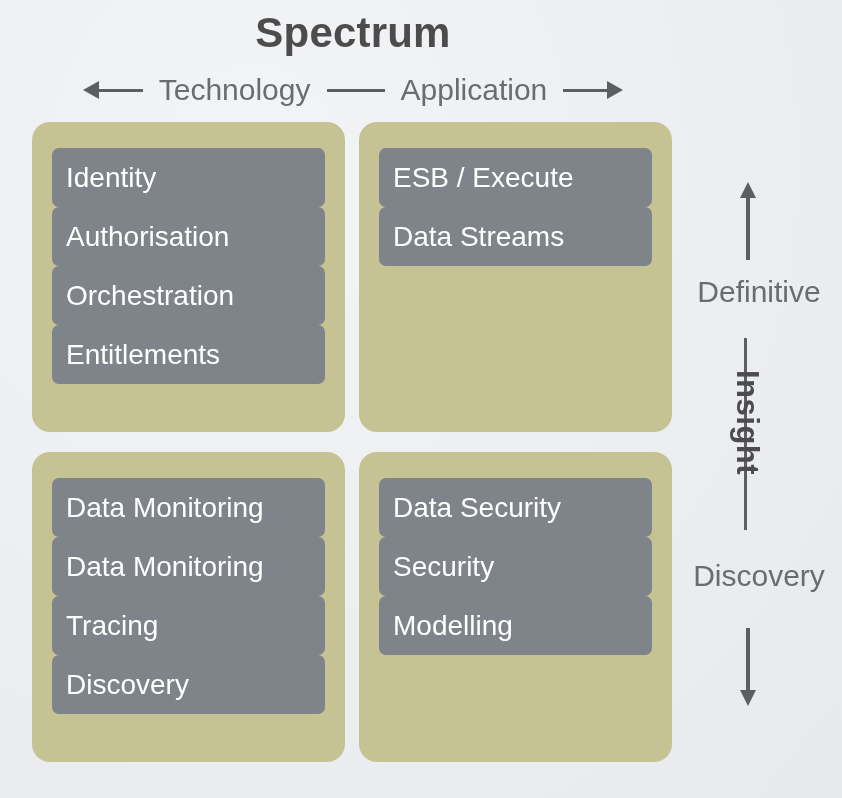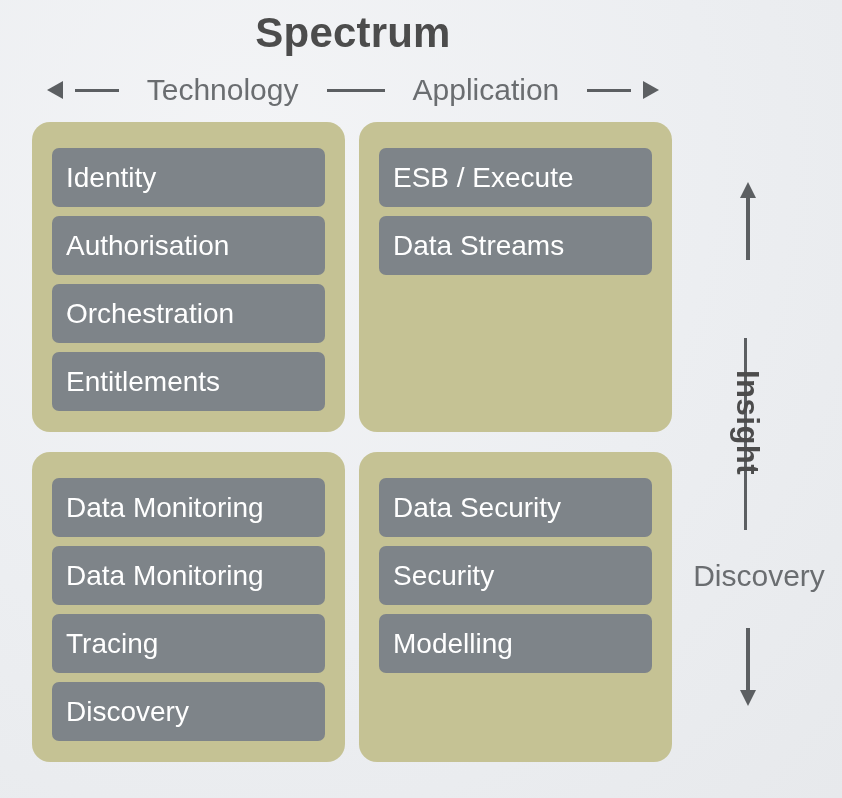--- a/index.html
+++ b/index.html
@@ -40,21 +40,21 @@
 
   .spectrum-axis {
     position: absolute;
     top: 68px;
     left: 0;
     width: 706px;
     height: 44px;
     display: flex;
     align-items: center;
     justify-content: center;
-    gap: 12px;
+    gap: 0px;
   }
   .axis-label {
     font-size: 30px;
     color: #6a6d70;
     line-height: 36px;
     white-space: nowrap;
     padding: 0 16px;
   }
   .axis-line {
     height: 3px;
@@ -86,21 +86,20 @@
     column-gap: 14px;
     row-gap: 20px;
   }
   .panel {
     background: #c5c294;
     border-radius: 18px;
     padding: 26px 20px 20px 20px;
     box-sizing: border-box;
     display: flex;
     flex-direction: column;
-    gap: 9px;
     align-items: stretch;
   }
   .chip {
     background: #7e8489;
     border-radius: 7px;
     height: 59px;
     display: flex;
     align-items: center;
     padding: 0 14px;
     box-sizing: border-box;
@@ -248,20 +247,21 @@
 
 </div>
 
 <div class="insight-axis">
 
   <div class="v-arrow-up">
     <div class="head"></div>
     <div class="shaft"></div>
   </div>
 
+  <div class="axis-cap definitive">Definitive</div>
 
   <div class="v-line"></div>
 
   <div class="insight-label">Insight</div>
 
   <div class="axis-cap discovery">Discovery</div>
 
   <div class="v-arrow-down">
     <div class="shaft"></div>
     <div class="head"></div>

